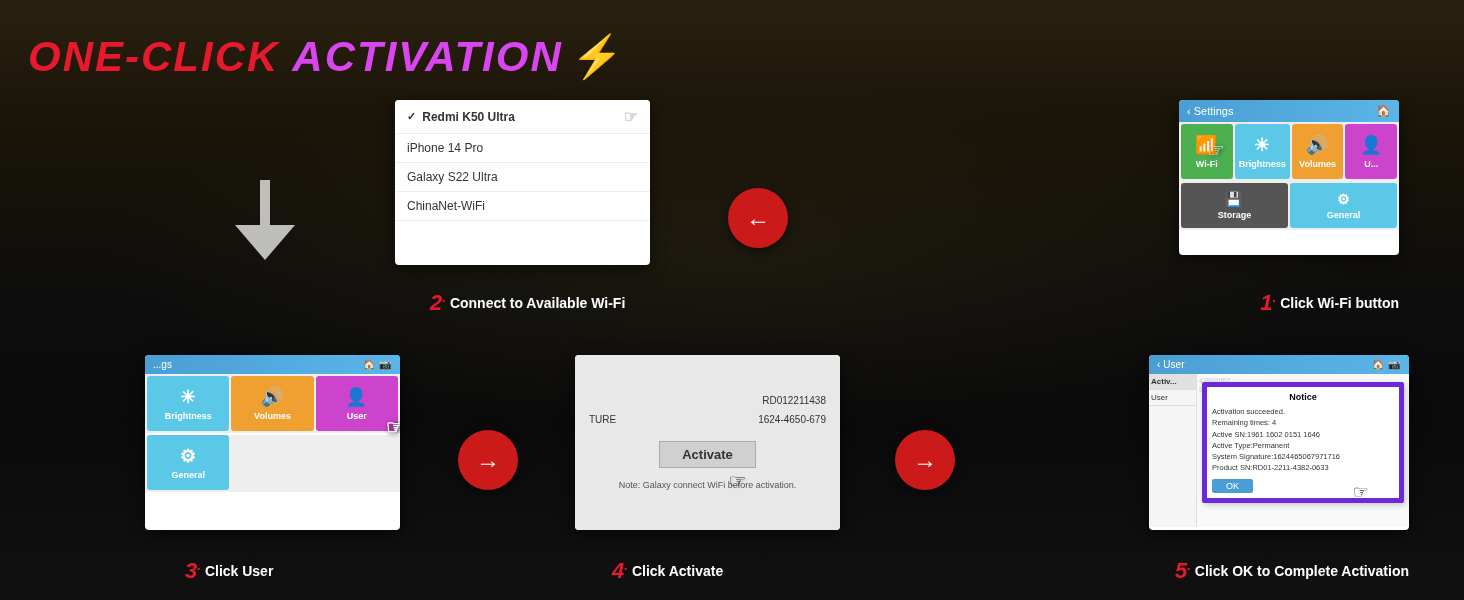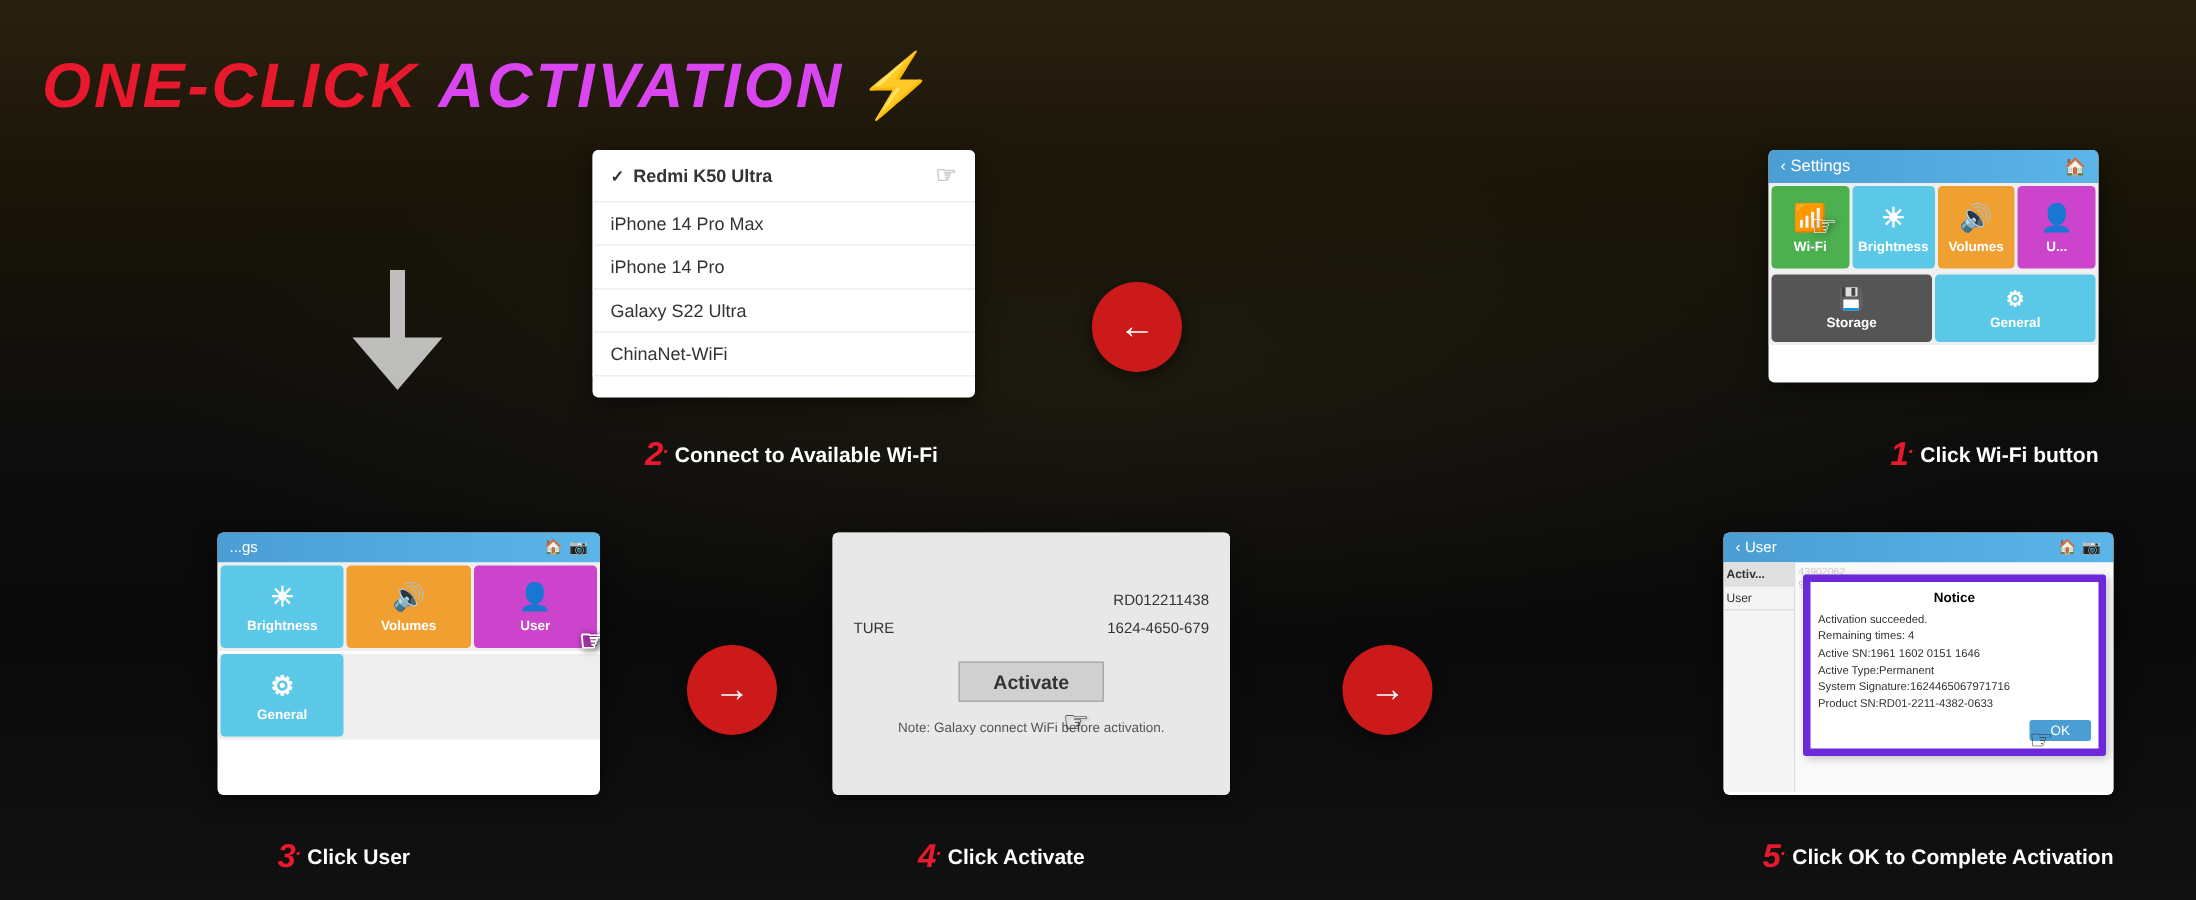--- a/index.html
+++ b/index.html
@@ -128,21 +128,21 @@
     .step3-card {
       top: 355px;
       left: 145px;
       width: 255px;
       height: 175px;
     }
 
     
     .step4-card {
       top: 355px;
-      left: 555px;
+      left: 575px;
       width: 265px;
       height: 175px;
     }
 
     
     .step5-card {
       top: 355px;
       right: 55px;
       width: 260px;
       height: 175px;
@@ -338,23 +338,20 @@
       <path d="M20 10 L50 10 L50 55 L75 55 L45 90 L15 55 L40 55 L40 10 Z" fill="white" opacity="0.85"></path>
     </svg>
   </div>
 
   <div class="step-card step2-card">
     <div class="dropdown-list">
       <div class="dropdown-item selected">
         <span class="checkmark">✓</span>
         <span>Redmi K50 Ultra</span>
         <span style="margin-left:auto;font-size:16px;color:#ccc;">☞</span>
-      </div>
-      <div class="dropdown-item">
-        <span>iPhone 14 Pro Max</span>
       </div>
       <div class="dropdown-item">
         <span>iPhone 14 Pro</span>
       </div>
       <div class="dropdown-item">
         <span>Galaxy S22 Ultra</span>
       </div>
       <div class="dropdown-item">
         <span>ChinaNet-WiFi</span>
       </div>
@@ -493,21 +490,21 @@
         <div style="position:absolute; top:8px; left:5px; right:5px; background:white; border:5px solid #6d28d9; border-radius:2px; padding:5px; z-index:10; box-shadow:2px 2px 6px rgba(0,0,0,0.2);">
           <div style="font-size:9px; font-weight:bold; text-align:center; margin-bottom:4px;">Notice</div>
           <div style="font-size:7.5px; color:#333; line-height:1.5;">
             Activation succeeded.<br>
             Remaining times: 4<br>
             Active SN:1961 1602 0151 1646<br>
             Active Type:Permanent<br>
             System Signature:1624465067971716<br>
             Product SN:RD01-2211-4382-0633
           </div>
-          <div style="display:flex; justify-content:flex-end; margin-top:5px;">
+          <div style="display:flex; justify-content:flex-start; margin-top:5px;">
             <button style="background:#4a9ed4; color:white; border:none; border-radius:2px; padding:2px 14px; font-size:9px; cursor:pointer;">OK</button>
           </div>
 
           <div style="position:absolute; bottom:-5px; right:30px; font-size:18px; color:#333;">☞</div>
         </div>
       </div>
     </div>
   </div>
 
   <div class="step-label" style="top:558px; left:185px;">

